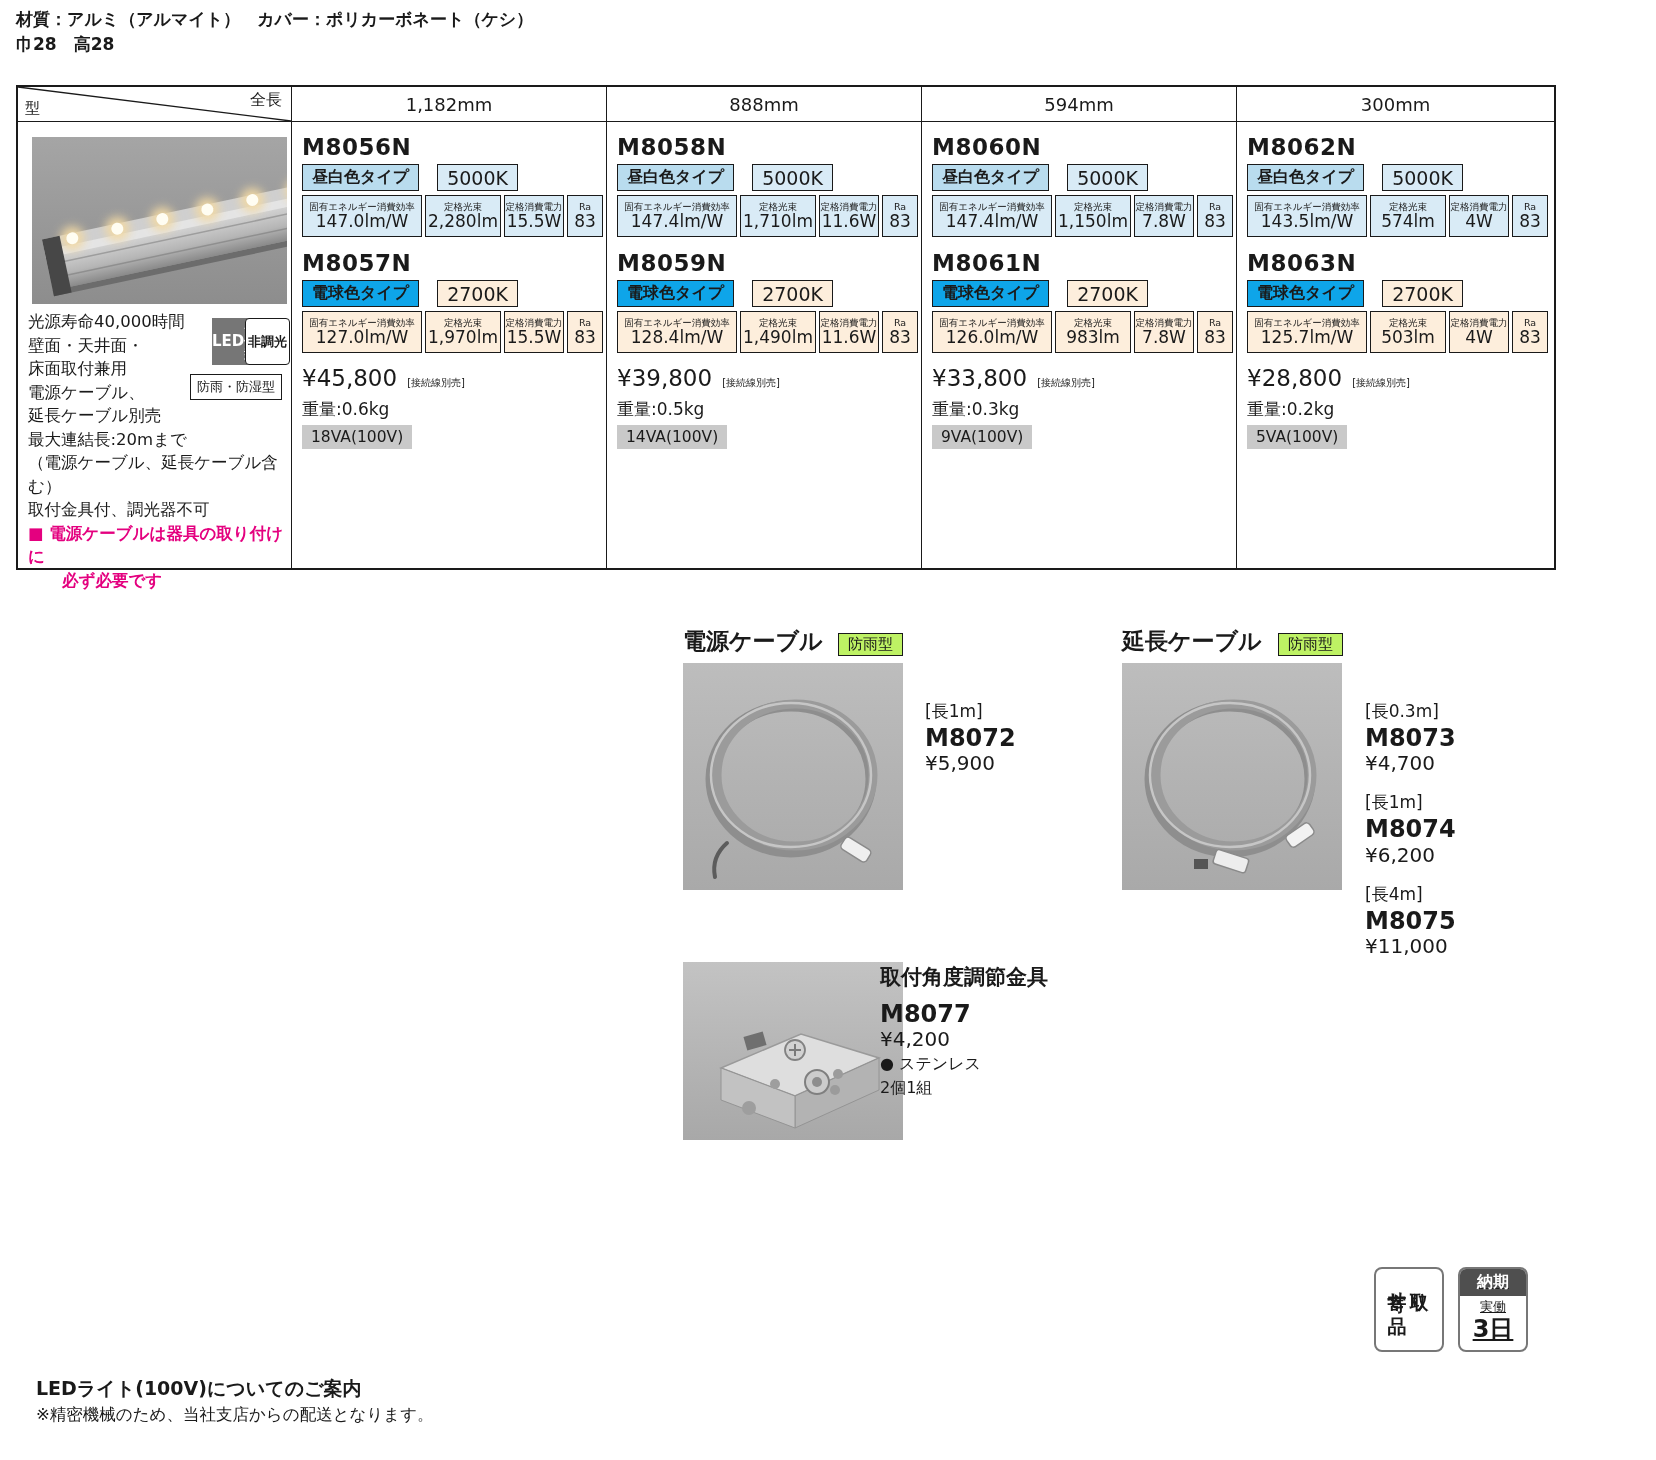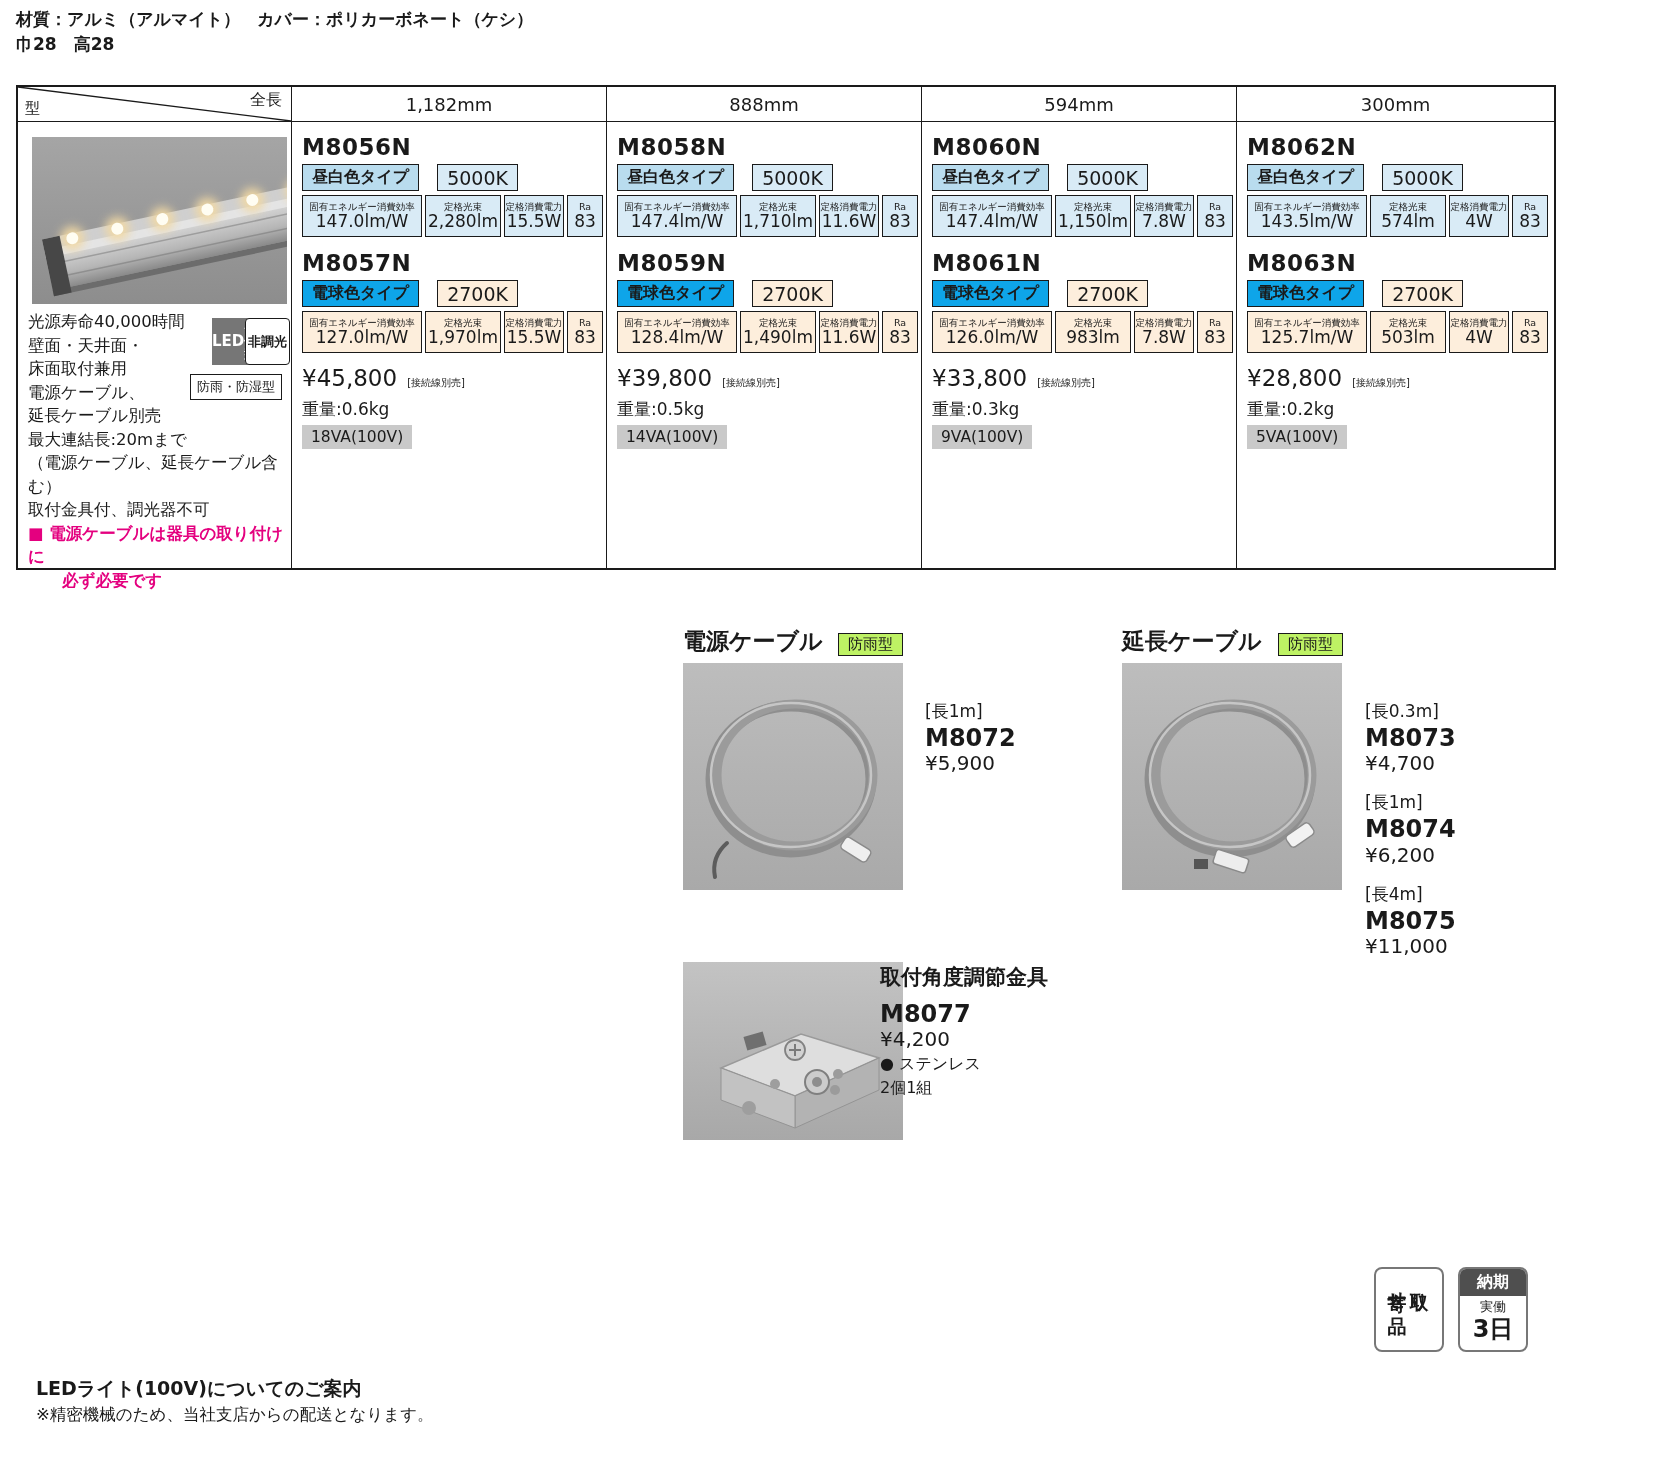--- a/index.html
+++ b/index.html
@@ -70,21 +70,21 @@
   .bracket-note{font-size:16px;line-height:1.45;}
   
   .notice-title{position:absolute;left:36px;top:1376px;font-size:19px;font-weight:bold;}
   .notice-body{position:absolute;left:36px;top:1404px;font-size:16.5px;}
   .badge-backorder{position:absolute;left:1374px;top:1267px;width:70px;height:85px;border:2.5px solid #777;
     border-radius:8px;box-sizing:border-box;background:#fff;}
   .badge-backorder span{position:absolute;writing-mode:vertical-rl;font-size:19px;font-weight:bold;letter-spacing:1px;}
   .bo-r{right:9px;top:9px;}
   .bo-l{left:9px;top:9px;}
   .badge-delivery{position:absolute;left:1458px;top:1267px;width:70px;height:85px;border:2.5px solid #777;
-    border-radius:8px;box-sizing:border-box;background:#fff;overflow:hidden;}
+    border-radius:8px;box-sizing:border-box;background:#fff;overflow:hidden;text-decoration:underline;}
   .bd-head{background:#4f4f4f;color:#fff;font-size:16px;font-weight:bold;text-align:center;padding:3px 0;}
   .bd-sub{font-size:13px;text-align:center;margin-top:2px;}
   .bd-days{font-size:24px;font-weight:bold;text-align:center;line-height:1.1;}
 </style>
 </head>
 <body>
 
 <div class="page">
 
   <div class="mat-line">材質：アルミ（アルマイト）　カバー：ポリカーボネート（ケシ）</div>

